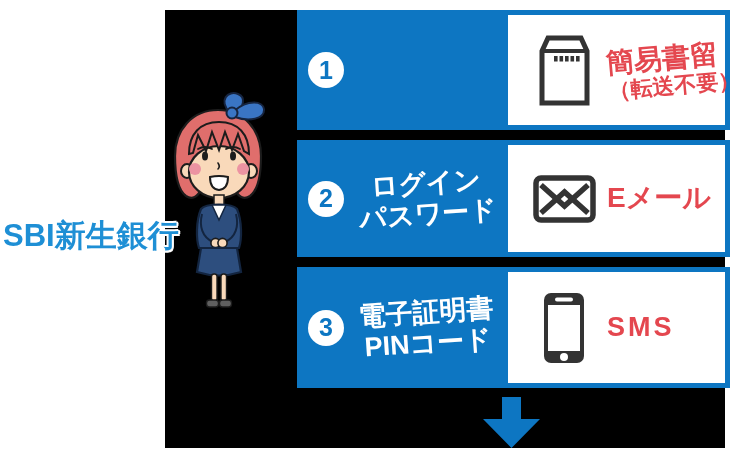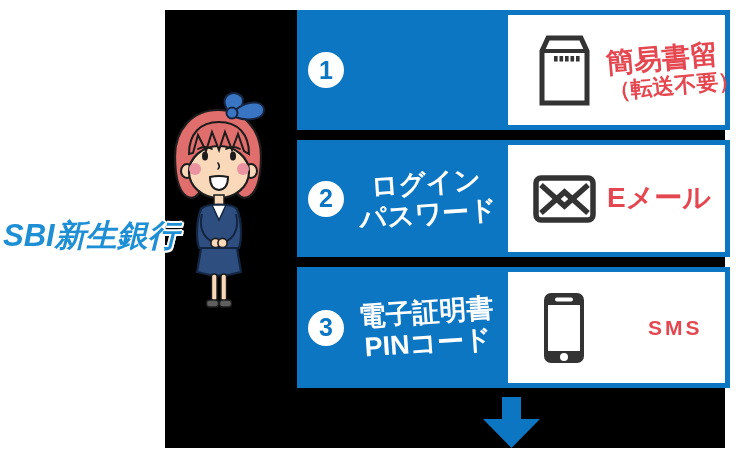--- a/index.html
+++ b/index.html
@@ -5,21 +5,21 @@
   html,body{margin:0;padding:0;}
   body{width:748px;height:450px;background:#fff;overflow:hidden;
        font-family:"Liberation Sans","DejaVu Sans",sans-serif;}
   #stage{position:relative;width:748px;height:450px;background:#fff;}
 
   .black-panel{position:absolute;left:165px;top:10px;width:560px;height:438px;background:#000;}
 
   .brand-title{position:absolute;left:3px;top:215px;z-index:6;
     font-size:31px;font-weight:bold;color:#1e8fd5;white-space:nowrap;
     text-shadow:2px 0 0 #fff,-2px 0 0 #fff,0 2px 0 #fff,0 -2px 0 #fff,
-      1.5px 1.5px 0 #fff,-1.5px -1.5px 0 #fff,1.5px -1.5px 0 #fff,-1.5px 1.5px 0 #fff;font-style:italic;}
+      1.5px 1.5px 0 #fff,-1.5px -1.5px 0 #fff,1.5px -1.5px 0 #fff,-1.5px 1.5px 0 #fff;}
 
   .char-svg{position:absolute;left:168px;top:88px;z-index:3;}
 
   .row{position:absolute;left:297px;width:433px;background:#0d76c2;z-index:4;}
   .row1{top:10px;height:120px;}
   .row2{top:140px;height:117px;}
   .row3{top:267px;height:121px;}
 
   .num-circle{position:absolute;left:11px;top:50%;transform:translateY(-50%);
     width:36px;height:36px;border-radius:50%;background:#fff;
@@ -32,21 +32,21 @@
   .step-label.two-line{font-size:27px;line-height:1.14;transform:translateY(-50%) rotate(-4deg);}
 
   .white-box{position:absolute;left:211px;right:5px;top:5px;bottom:5px;background:#fff;
     display:flex;align-items:center;padding-left:24px;gap:11px;box-sizing:border-box;}
   .icon-box{width:64px;flex:0 0 64px;display:flex;justify-content:center;align-items:center;}
 
   .method{font-weight:bold;color:#e4474f;line-height:1.1;white-space:nowrap;}
   .method .m-line1{display:block;font-size:28px;}
   .method .m-line2{display:block;font-size:22px;}
   .method.tilt{transform:rotate(-5deg);}
-  .method.sms{font-size:21px;letter-spacing:3px;margin-left:41px;}
+  .method.sms{font-size:27px;letter-spacing:3px;}
   .method.email{font-size:28px;}
 
   .down-arrow{position:absolute;left:483px;top:397px;z-index:5;}
 </style>
 </head>
 <body>
 
 <div id="stage">
 
   <div class="black-panel"></div>

